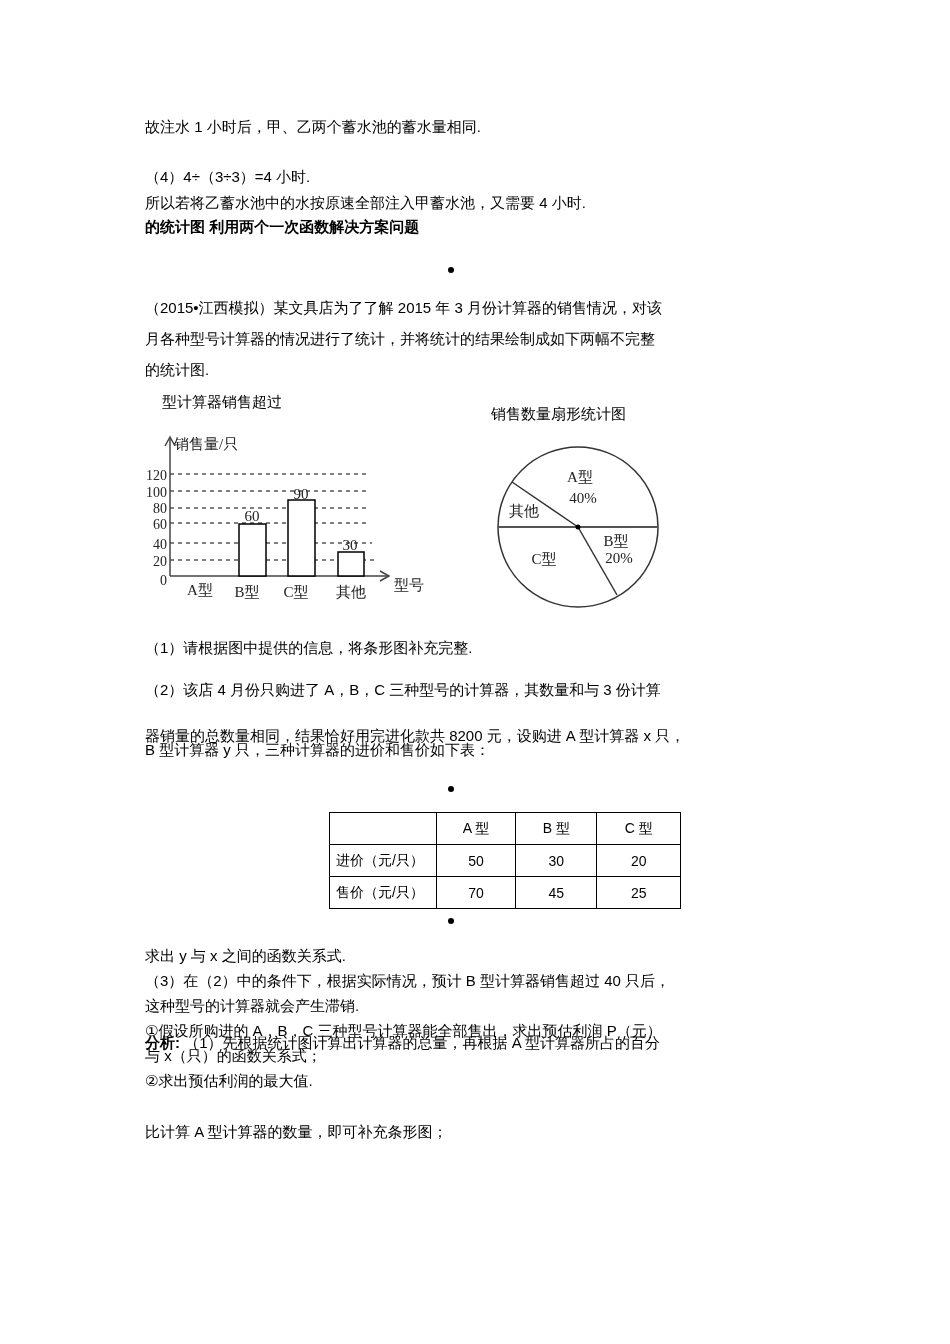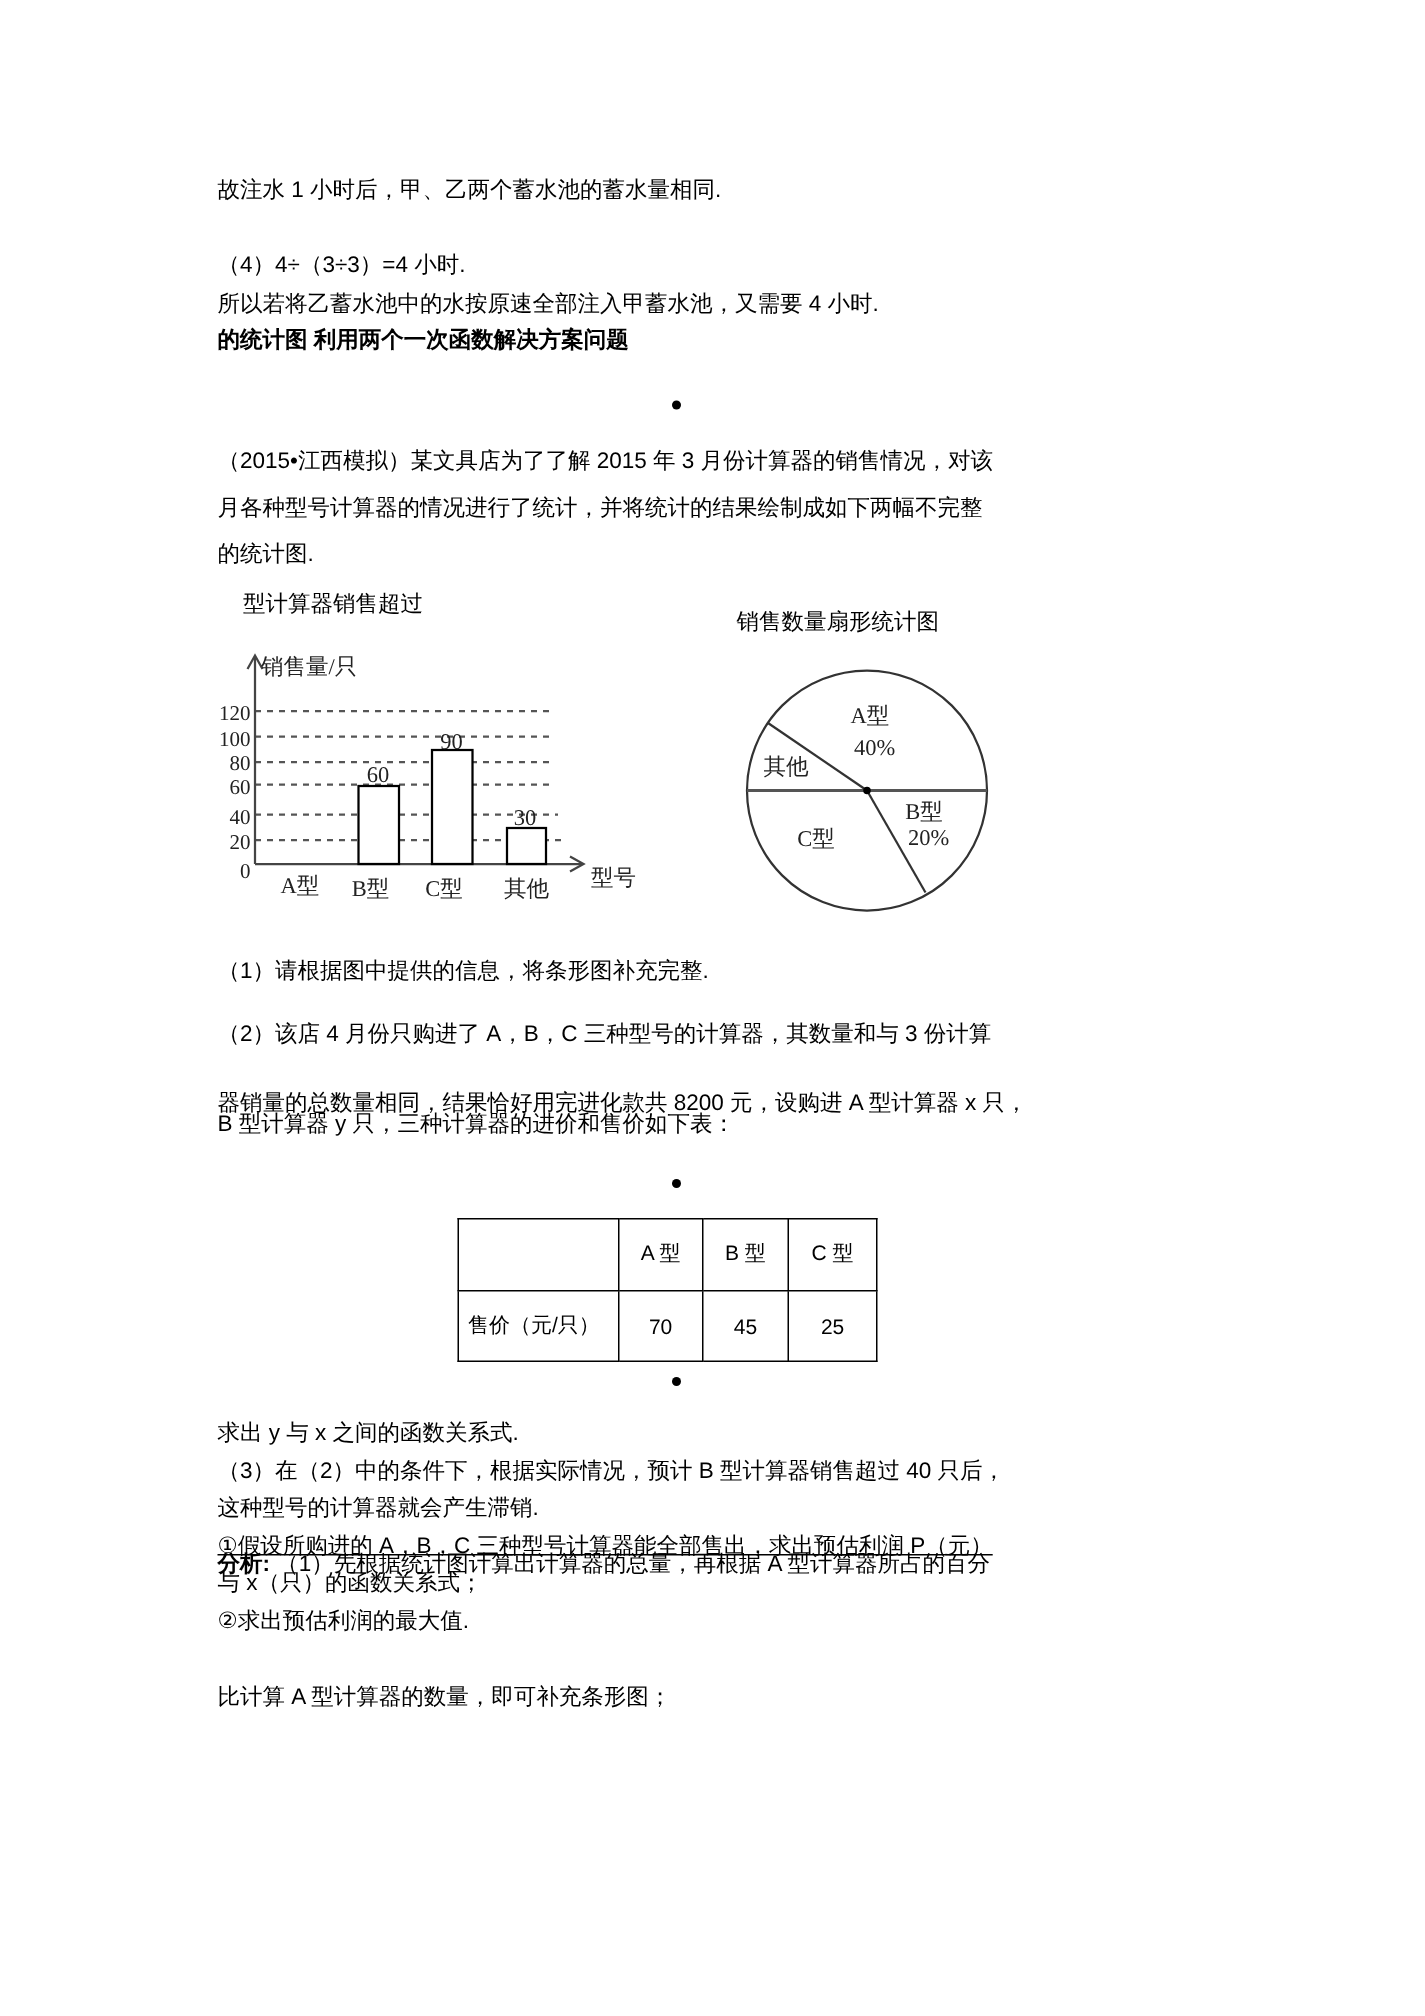--- a/index.html
+++ b/index.html
@@ -3,21 +3,21 @@
 <meta charset="utf-8">
 <style>
   html, body { margin: 0; padding: 0; background: #ffffff; }
   body { width: 950px; height: 1344px; position: relative; overflow: hidden;
          font-family: "Liberation Sans", "DejaVu Sans", sans-serif; color: #000; }
   .line { position: absolute; left: 145px; font-size: 15px; line-height: 22px; white-space: nowrap; }
   .bold { font-weight: bold; }
   .bullet { position: absolute; width: 6px; height: 6px; border-radius: 50%; background: #000; }
   svg text { font-family: "Liberation Serif", "DejaVu Serif", serif; }
   .chart-title { position: absolute; font-size: 15px; white-space: nowrap; }
-  table.prices { position: absolute; left: 305px; top: 812px; width: 280px; height: 96px;
+  table.prices { position: absolute; left: 329px; top: 812px; width: 352px; height: 96px;
                  border-collapse: collapse; font-size: 14px; }
   table.prices td { border: 1.5px solid #000; text-align: center; padding: 0; height: 31px; }
   table.prices td.rowhead { text-align: left; padding-left: 6px; width: 100px; }
 </style>
 </head>
 <body>
 
 <div class="line" style="top:116px;">故注水 1 小时后，甲、乙两个蓄水池的蓄水量相同.</div>
 <div class="line" style="top:166px;">（4）4÷（3÷3）=4 小时.</div>
 <div class="line" style="top:192px;">所以若将乙蓄水池中的水按原速全部注入甲蓄水池，又需要 4 小时.</div>
@@ -102,33 +102,39 @@
 
 <table class="prices">
   <tbody>
       <tr>
     <td class="rowhead"></td>
     <td>A 型</td>
     <td>B 型</td>
     <td>C 型</td>
   </tr>
   <tr>
+    <td class="rowhead">进价（元/只）</td>
+    <td>50</td>
+    <td>30</td>
+    <td>20</td>
+  </tr>
+  <tr>
     <td class="rowhead">售价（元/只）</td>
     <td>70</td>
     <td>45</td>
     <td>25</td>
   </tr>
 </tbody>
   </table>
 
 <div class="bullet" style="left:448px; top:918px;"></div>
 
 <div class="line" style="top:945px;">求出 y 与 x 之间的函数关系式.</div>
 <div class="line" style="top:970px;">（3）在（2）中的条件下，根据实际情况，预计 B 型计算器销售超过 40 只后，</div>
 <div class="line" style="top:995px;">这种型号的计算器就会产生滞销.</div>
-<div class="line" style="top:1020px;text-decoration:underline;">①假设所购进的 A，B，C 三种型号计算器能全部售出，求出预估利润 P（元）</div>
+<div class="line" style="top:1020px;">①假设所购进的 A，B，C 三种型号计算器能全部售出，求出预估利润 P（元）</div>
 <div class="line" style="top:1045px;">与 x（只）的函数关系式；</div>
 <div class="line" style="top:1070px;">②求出预估利润的最大值.</div>
 <div class="line" style="top:1032px;">
   <span class="bold">分析:</span>
   <span>（1）先根据统计图计算出计算器的总量，再根据 A 型计算器所占的百分</span>
 </div>
 <div class="line" style="top:1121px;">比计算 A 型计算器的数量，即可补充条形图；</div>
 
 </body></html>

